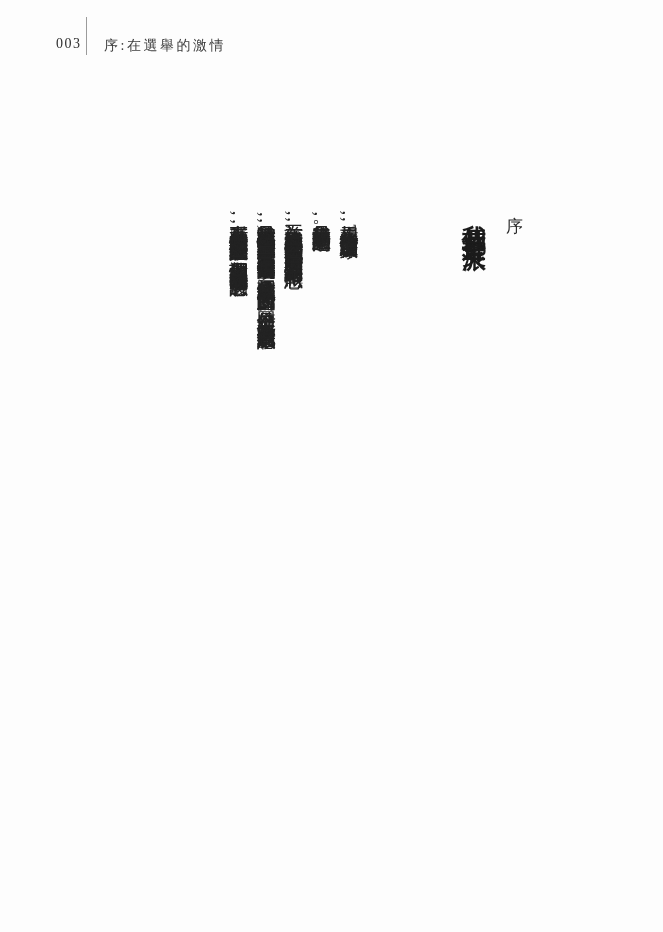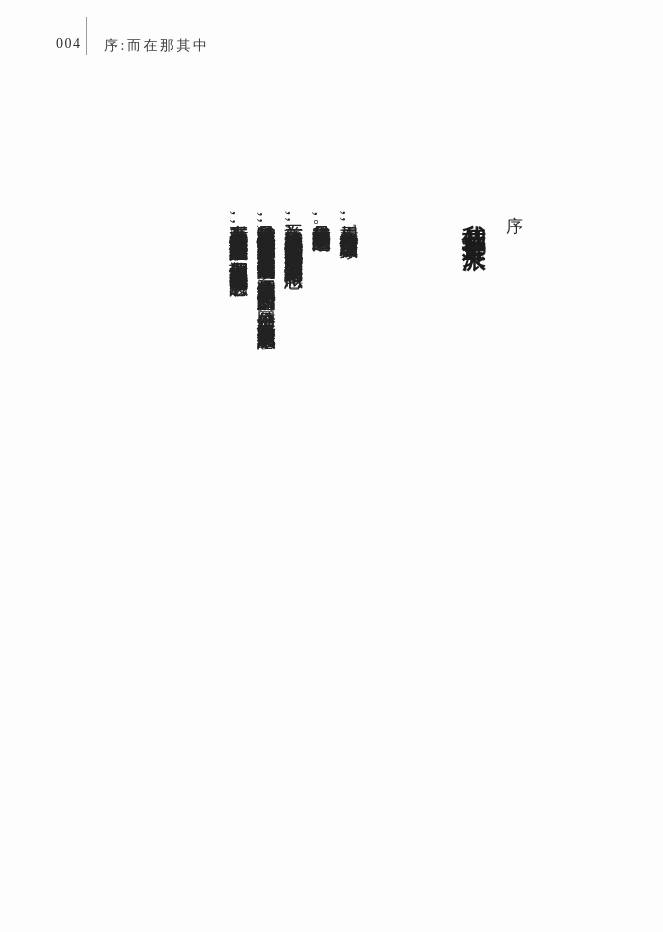--- a/index.html
+++ b/index.html
@@ -75,23 +75,23 @@
   }
   .body-text p {
     text-indent: 2em;
   }
 </style>
 </head>
 <body>
 
 <div class="page">
 
-  <div class="page-num">004</div>
+  <div class="page-num">003</div>
   <div class="header-rule"></div>
-  <div class="running-title">序:而在那其中</div>
+  <div class="running-title">序:在選舉的激情</div>
 
   <div class="section-label">序</div>
   <h1 class="main-title">我們都是英派</h1>
 
   <div class="body-text">
     <p>想想看,二十年後的台灣,會是個怎麼樣的國家?</p>
     <p>這是我這幾年來,不斷在思索的問題。</p>
     <p>在三年前,總統選舉結束以後,我回歸到最樸實的狀態,我成立了小英基金會,同時,在網站上,我們做了一個網路論壇,叫做「想想」。</p>
     <p>這是我當時眞實的心境,在選舉的激情,與高潮的政治攻防之後,我要冷靜下來,沉澱反省,並且把這個國家的未來再做一個全盤的規畫。這個國家到底是什麼樣貌?台灣所面臨的問題、困境是什麼?而在那其中,我自己的角色又應該是什麼?</p>
     <p>在我看來,如果台灣過去的民主是一個感性的衝刺,那現在則應該步入理性的建設階段。我自詡是一個理性的人,我這樣的人出現在這樣的時代中,應該有它的</p>

